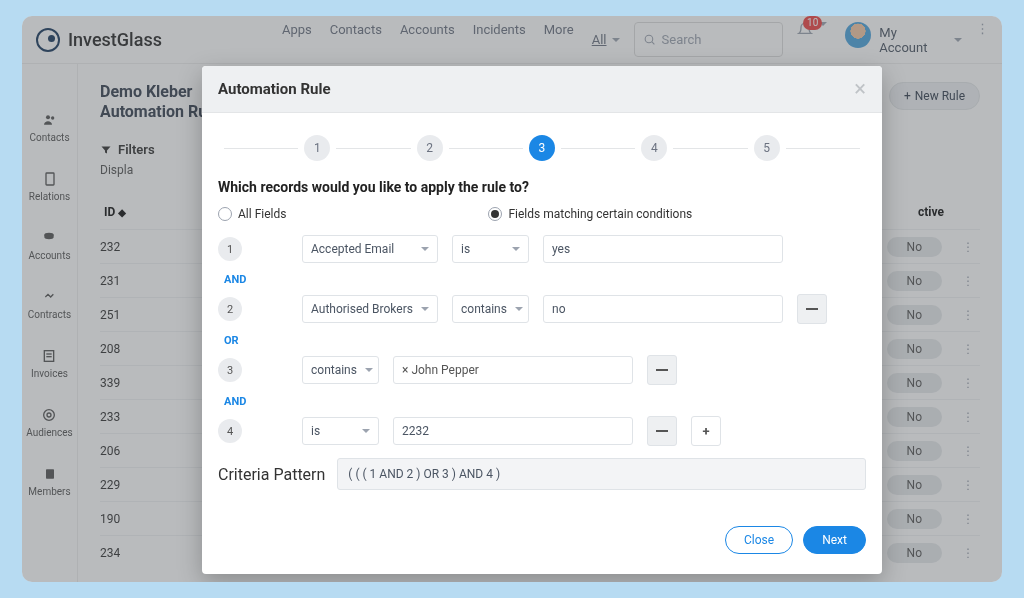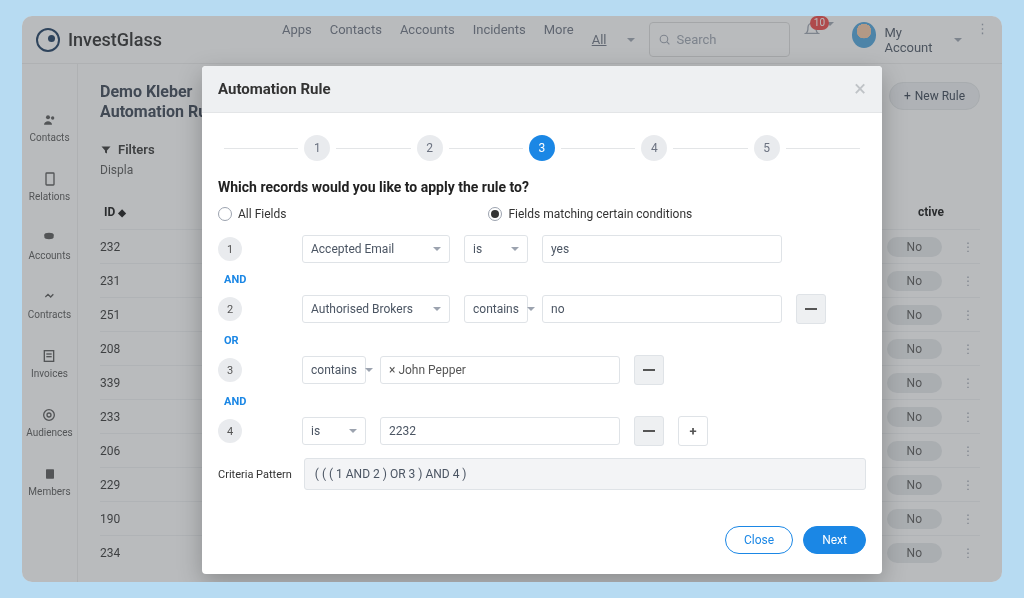--- a/index.html
+++ b/index.html
@@ -32,21 +32,21 @@
     width: 24px; height: 24px; border: 2px solid #1a3a5e; border-radius: 50%;
     position: relative;
   }
   .logo-mark::after {
     content:''; position:absolute; right:3px; top:5px;
     width:7px; height:7px; background:#1a3a5e; border-radius:50%;
   }
   .brand { font-size: 18px; font-weight: 500; color: #2a2a2a; }
   .nav-links { display:flex; gap:18px; margin-left: 120px; color:#6b7280; font-size:13px; }
   .nav-links span { cursor:pointer; }
-  .nav-all { display:flex; align-items:center; gap:20px;text-decoration:underline; }
+  .nav-all { display:flex; align-items:center; gap:5px;text-decoration:underline; }
   .chev-down { width:0;height:0;border-left:4px solid transparent;border-right:4px solid transparent;border-top:4px solid #9ca3af; }
   .search {
     margin-left: 14px; display:flex; align-items:center; gap:6px;
     border:1px solid #ddd; border-radius:4px; padding:4px 8px; width:150px;
     color:#9ca3af;
   }
   .bell-wrap { position:relative; margin-left:14px; }
   .bell { width:16px; height:16px; color:#9ca3af; }
   .badge {
     position:absolute; top:-6px; right:-9px;
@@ -130,38 +130,38 @@
   .cond-row { display:flex; align-items:center; gap:14px; margin-bottom:10px; }
   .cond-num {
     width:24px;height:24px;border-radius:50%;background:#e9ebee;color:#555;
     display:flex;align-items:center;justify-content:center;font-size:11px;
   }
   .select {
     border:1px solid #dfe3e7; border-radius:3px; padding:6px 8px;
     display:flex;align-items:center;justify-content:space-between; gap:8px;
     font-size:12px; color:#4b5563; background:#fff;
   }
-  .sel-field { width:148px; }
-  .sel-op { width:64px;text-align:center; }
+  .sel-field { width:136px; }
+  .sel-op { width:77px;text-align:center; }
   .inp {
     border:1px solid #dfe3e7; border-radius:3px; padding:6px 8px; width:240px;
     font-size:12px; color:#4b5563; background:#fff; display:flex; align-items:center; gap:6px;
   }
   .tag {
     background:#fff; color:#555; display:inline-flex; align-items:center; gap:3px; font-size:12px;
   }
   .sq-btn {
     width:30px;height:30px;border:1px solid #dfe3e7;border-radius:3px;
     display:flex;align-items:center;justify-content:center;background:#eef0f2;color:#555;
     font-weight:700;
   }
   .sq-btn.plus { background:#fff; }
   .logic { font-size:11px; font-weight:700; color:#1b87e5; margin:0 0 8px 6px; }
   .criteria-row { display:flex; align-items:center; gap:12px; margin-top:12px; }
-  .criteria-label { font-size:11px; color:#333; }
+  .criteria-label { font-size:16px; color:#333; }
   .criteria-box {
     flex:1; border:1px solid #dfe3e7; border-radius:3px; background:#f3f4f6;
     padding:8px 10px; font-size:12px; color:#4b5563;
   }
   .modal-ftr {
     display:flex; justify-content:flex-end; gap:10px; margin-top:36px;
   }
   .btn {
     border-radius:16px; padding:6px 18px; font-size:12px; cursor:pointer;
   }

